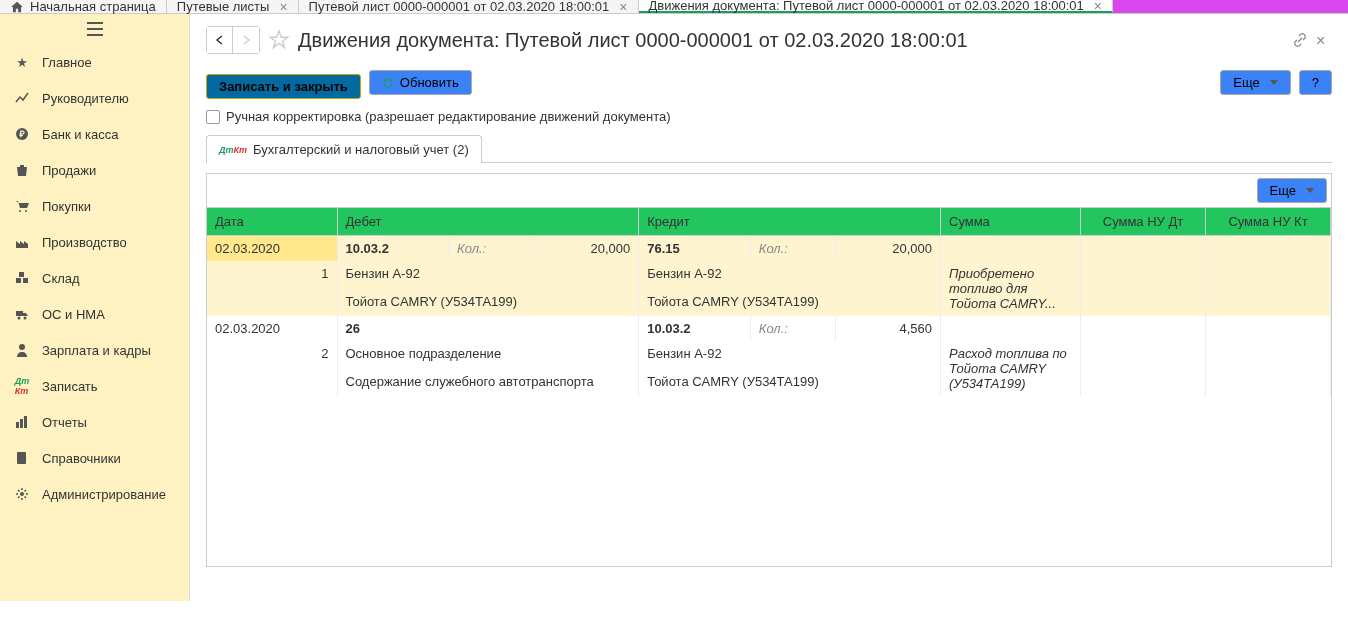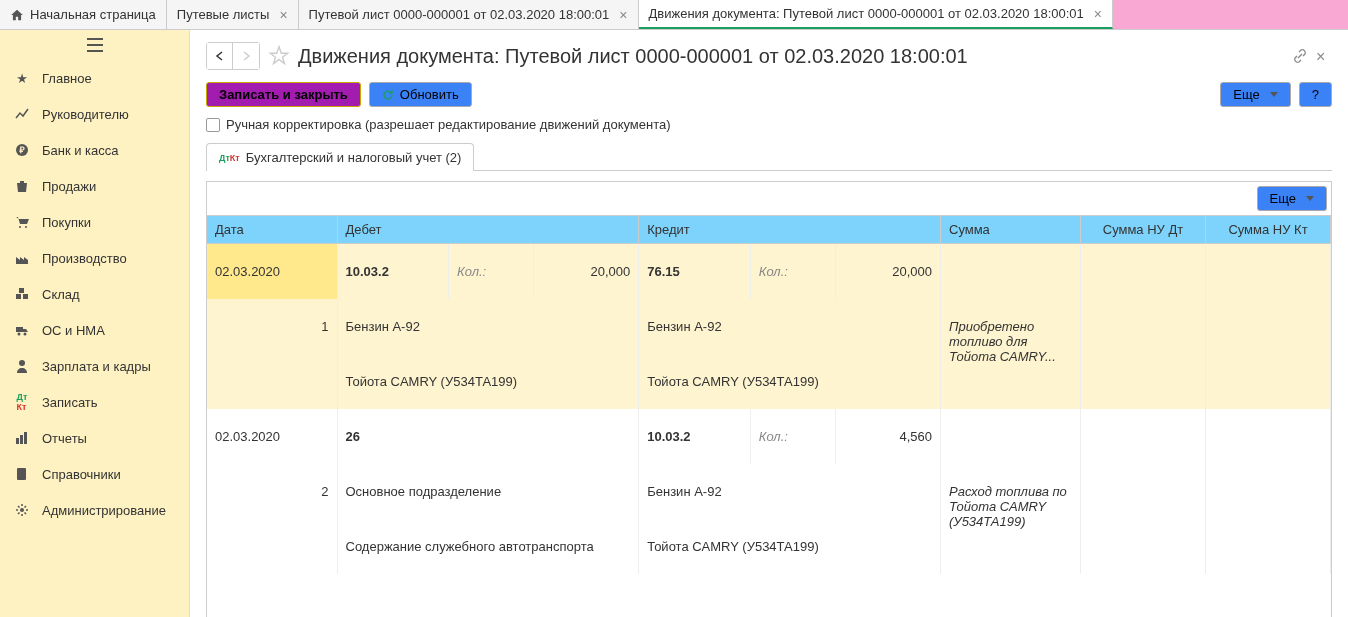--- a/index.html
+++ b/index.html
@@ -1,19 +1,19 @@
 <!DOCTYPE html>
 <html><head>
 <meta charset="utf-8">
 <style>
 * { margin: 0; padding: 0; box-sizing: border-box; font-family: Arial, sans-serif; }
 body { font-size: 13px; color: #333; background: #fff; }
 
 
-.tabs-bar { display: flex; border-bottom: 1px solid #ccc; height: 30px; background: #f9a8d4; }
+.tabs-bar { display: flex; border-bottom: 1px solid #ccc; height: 14px; background: #d946ef; }
 .tab { display: flex; align-items: center; padding: 0 10px; border-right: 1px solid #ccc; background: #f5f5f5; cursor: pointer; gap: 6px; white-space: nowrap; }
 .tab.active { background: #fff; border-bottom: 2px solid #1a9e5f; }
 .tab-close { font-size: 14px; color: #888; cursor: pointer; margin-left: 4px; }
 .home-icon { width: 14px; height: 14px; }
 
 
 .app-body { display: flex; height: calc(617px - 30px); }
 
 
 .sidebar { width: 190px; background: #fef2c3; border-right: 1px solid #ddd; display: flex; flex-direction: column; }
@@ -27,39 +27,39 @@
 .nav-btns { display: flex; border: 1px solid #ccc; border-radius: 3px; }
 .nav-btn { width: 26px; height: 26px; display: flex; align-items: center; justify-content: center; cursor: pointer; background: #fff; }
 .nav-btn:first-child { border-right: 1px solid #ccc; }
 .star { width: 22px; height: 22px; color: #ccc; }
 .page-title { font-size: 20px; font-weight: normal; }
 .title-right { margin-left: auto; display: flex; gap: 8px; }
 .link-icon, .close-page-icon { width: 16px; height: 16px; color: #888; cursor: pointer; }
 
 .toolbar { display: flex; align-items: center; gap: 8px; margin-bottom: 10px; }
 .btn { padding: 4px 12px; border: 1px solid #aaa; border-radius: 3px; background: #3b82f6; cursor: pointer; font-size: 13px; display: flex; align-items: center; gap: 6px; }
-.btn-primary { background: #a21caf; border-color: #c9a800; font-weight: bold; }
+.btn-primary { background: #0369a1; border-color: #c9a800; font-weight: bold; margin-top: 8px; }
 .btn-right { margin-left: auto; }
 .btn-dropdown::after { content: ""; display: inline-block; border-left: 4px solid transparent; border-right: 4px solid transparent; border-top: 5px solid #555; margin-left: 4px; }
 
 .checkbox-row { display: flex; align-items: center; gap: 6px; margin-bottom: 10px; }
 .checkbox { width: 14px; height: 14px; border: 1px solid #999; border-radius: 2px; background: #fff; }
 
 .tabs-inner { display: flex; border-bottom: 1px solid #ccc; margin-bottom: 10px; }
 .inner-tab { padding: 6px 12px; border: 1px solid #ccc; border-bottom: none; border-radius: 4px 4px 0 0; background: #fff; display: flex; align-items: center; gap: 6px; position: relative; top: 1px; }
-.dtkt-icon { font-size: 9px; font-weight: bold; }
+.dtkt-icon { font-size: 9px; font-weight: bold; font-style: italic; }
 .dtkt-icon .dt { color: #1a9e5f; }
 .dtkt-icon .kt { color: #d63333; }
 
 .table-wrap { border: 1px solid #ccc; }
 .table-toolbar { display: flex; justify-content: flex-end; padding: 4px; border-bottom: 1px solid #ccc; }
 
 table { width: 100%; border-collapse: collapse; }
-th { text-align: left; padding: 6px 8px; border-right: 1px solid #ccc; border-bottom: 1px solid #ccc; background: #7dd3fc; font-weight: normal; }
-td { padding: 20px 8px; border-right: 1px solid #eee; vertical-align: top; font-size: 13px; }
+th { text-align: left; padding: 6px 8px; border-right: 1px solid #ccc; border-bottom: 1px solid #ccc; background: #22c55e; font-weight: normal; }
+td { padding: 5px 8px; border-right: 1px solid #eee; vertical-align: top; font-size: 13px; }
 tr.row-highlight td { background: #fff4d0; }
 tr.row-sel td:first-child { background: #ffe98c; }
 .bold { font-weight: bold; }
 .italic { font-style: italic; margin-left: 44px; }
 .right { text-align: right; }
 .qty-label { color: #888; font-style: italic; margin-top: 16px; }
 .subrow td { border-top: none; }
 .col-date { width: 130px; }
 .col-deb { width: 300px; }
 .col-cred { width: 300px; }

